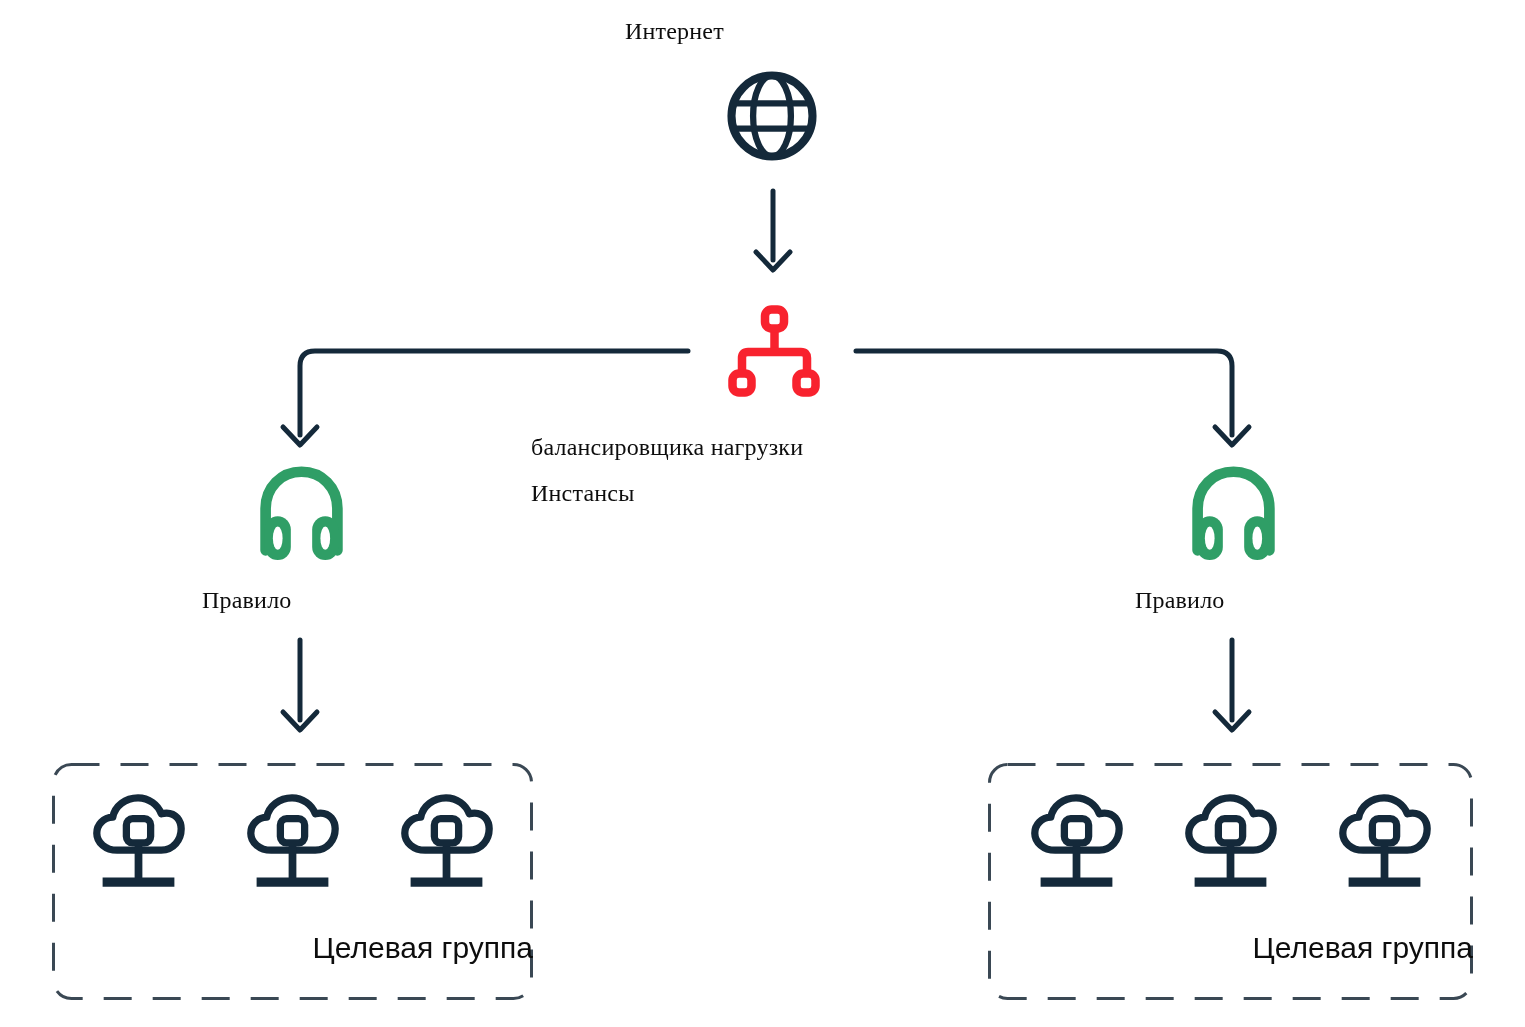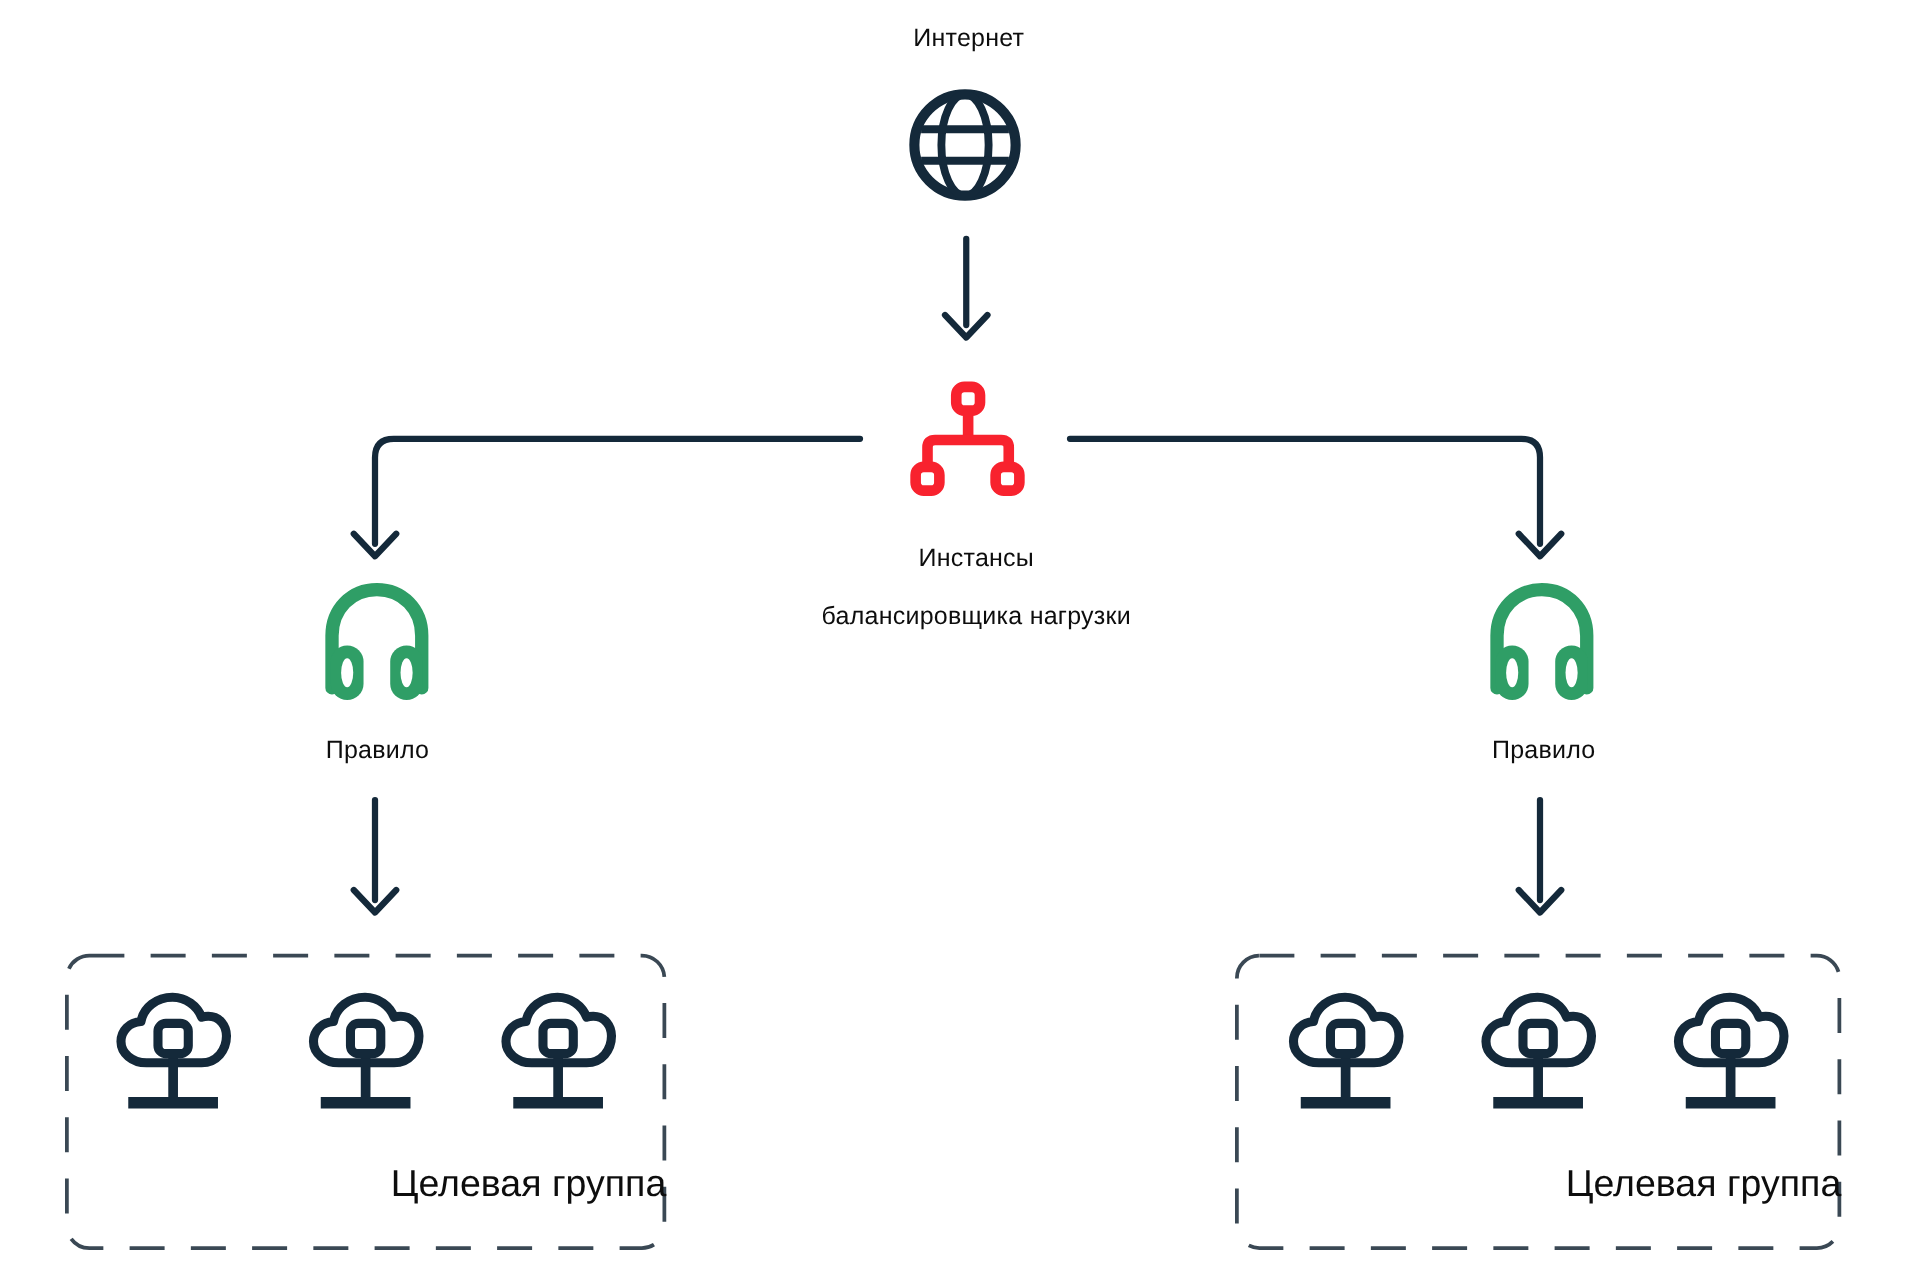--- a/index.html
+++ b/index.html
@@ -4,21 +4,21 @@
 <style>
   :root{
     --ink:#14293a; --red:#f8222e; --green:#2f9e66;
     --text:#0d0d0d; --dash:#3a4854; --bg:#ffffff;
   }
   html,body{margin:0;padding:0;background:var(--bg);}
   .canvas{
     position:relative;width:1525px;height:1027px;background:var(--bg);
     font-family:"Liberation Sans", sans-serif;color:var(--text);overflow:hidden;
   }
-  .label{position:absolute;font-size:20px;line-height:36px;text-align:center;color:var(--text);letter-spacing:.2px;}
+  .label{position:absolute;font-size:24px;line-height:36px;color:var(--text);letter-spacing:.2px;font-family:Liberation Serif, serif;}
   .lb-label{line-height:46px;}
   .abs{position:absolute;}
   .overlay{position:absolute;left:0;top:0;width:1525px;height:1027px;}
   .connector{stroke:var(--ink);stroke-width:5;fill:none;stroke-linecap:round;stroke-linejoin:round;}
   .dashrect{stroke:var(--dash);stroke-width:3;fill:none;}
   .ink{stroke:var(--ink);}
   .tg-box{position:absolute;}
   .tg-icons{position:absolute;top:29px;left:0;right:0;display:flex;justify-content:center;gap:57px;}
   .tg-label{position:absolute;top:168px;left:0;right:0;text-align:right;font-size:30px;}
   .iconsvg{display:block;}
@@ -82,22 +82,22 @@
   <svg class="abs iconsvg" style="left:724px;top:299px" width="100" height="100" viewBox="0 0 100 100">
     <g style="stroke:var(--red,#f8222e);fill:none;stroke-width:8.5">
       <line x1="50.5" y1="29" x2="50.5" y2="50"></line>
       <path d="M 18 74 V 59 Q 18 53 24 53 H 77 Q 83 53 83 59 V 74"></path>
       <rect x="41" y="10.5" width="19" height="19" rx="6.5" style="fill:var(--bg,#fff)"></rect>
       <rect x="8.5" y="74.5" width="19" height="19" rx="6.5" style="fill:var(--bg,#fff)"></rect>
       <rect x="72.5" y="74.5" width="19" height="19" rx="6.5" style="fill:var(--bg,#fff)"></rect>
     </g>
   </svg>
   <div class="label lb-label" style="left:531px;top:424px;width:500px;">
+    <div>балансировщика нагрузки</div>
     <div>Инстансы</div>
-    <div>балансировщика нагрузки</div>
   </div>
 
   <svg class="abs iconsvg" style="left:253px;top:463px" width="97" height="97" viewBox="0 0 100 100">
       <use href="#sym-headphones"></use>
     </svg>
   <div class="label" style="left:202px;top:582px;width:200px;">Правило</div>
 
   <svg class="abs iconsvg" style="left:1185px;top:463px" width="97" height="97" viewBox="0 0 100 100">
       <use href="#sym-headphones"></use>
     </svg>

